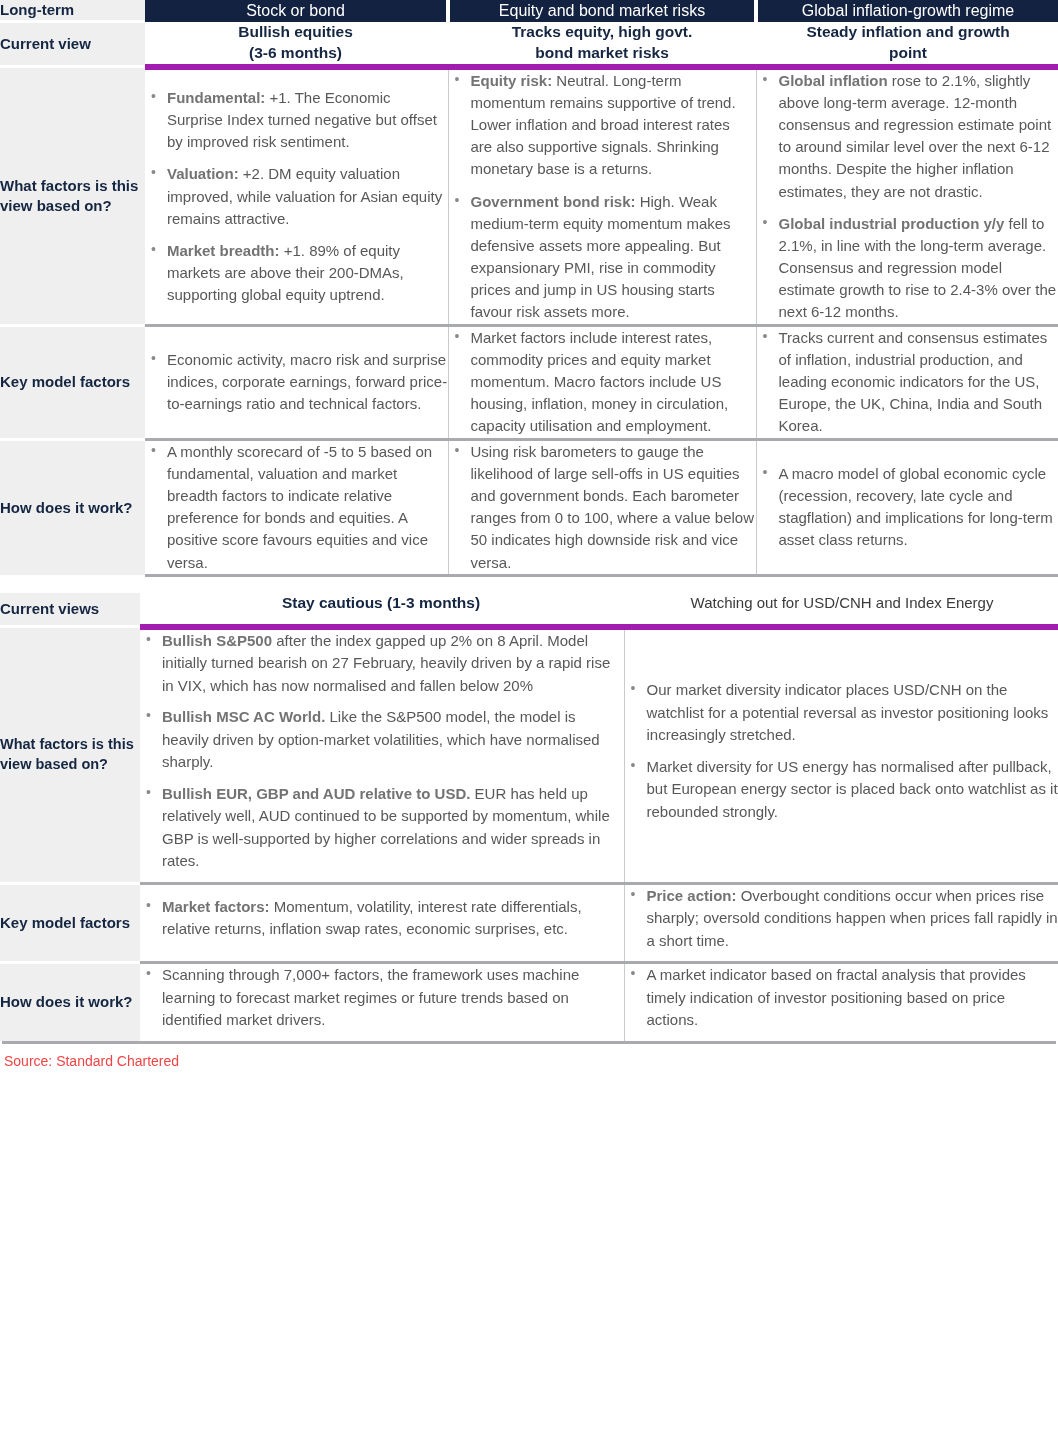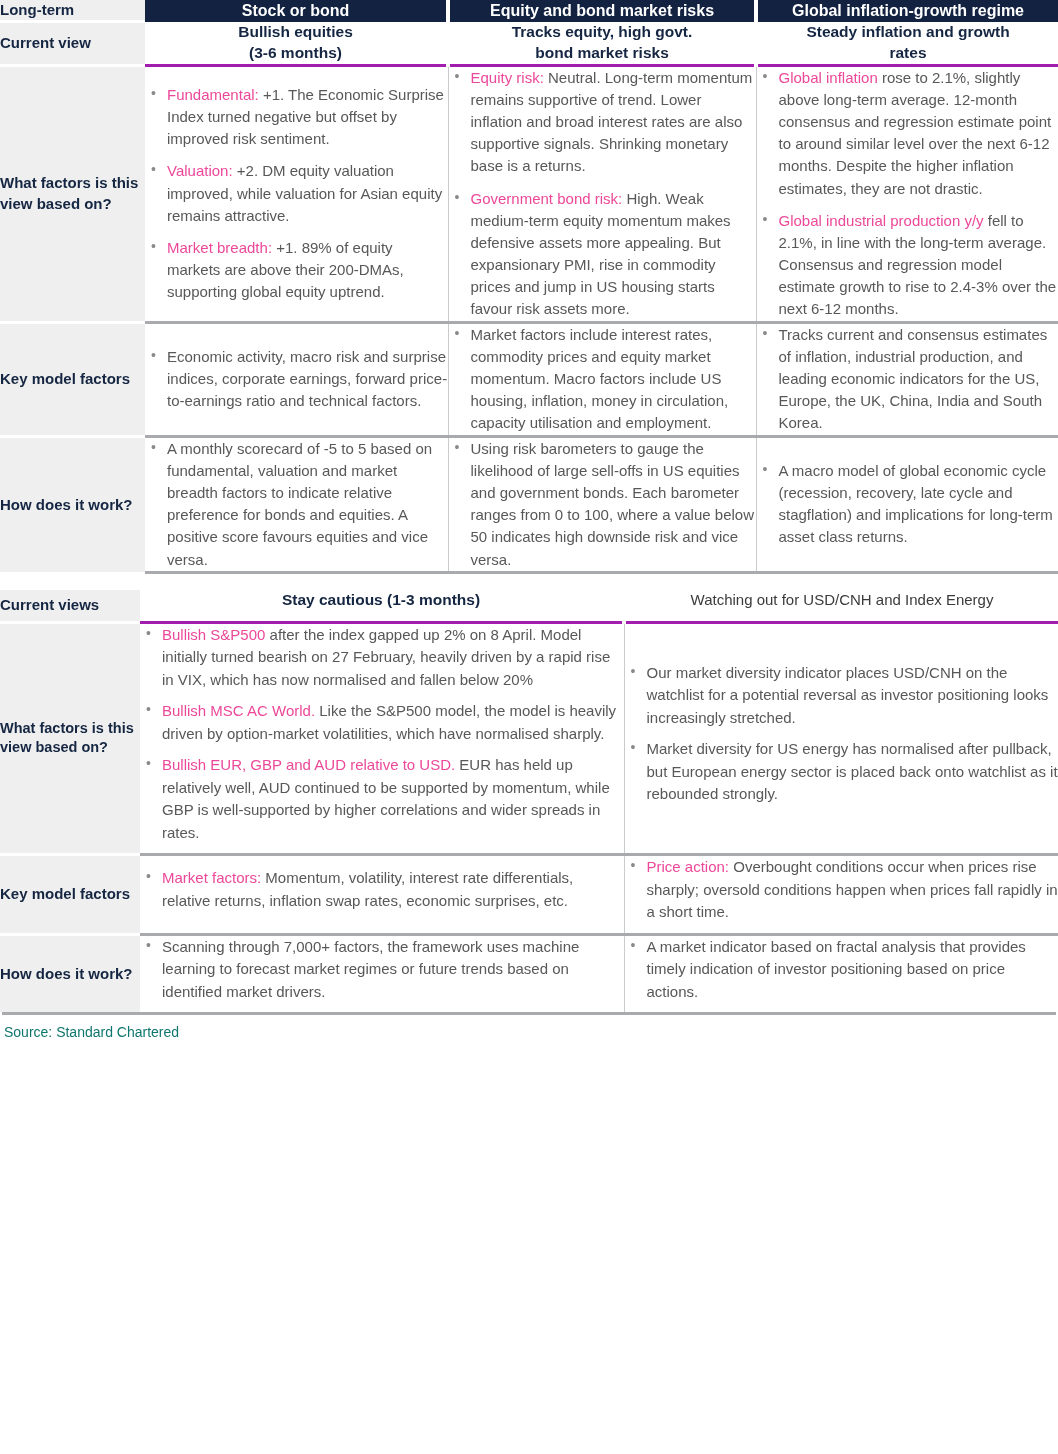--- a/index.html
+++ b/index.html
@@ -32,21 +32,21 @@
     padding:10px 10px 10px 14px;
     vertical-align:middle;
     border-bottom:3px solid #ffffff;
   }
   .rowlabel.tight{font-size:14.5px;}
 
   
   .hdr-dark{
     background:#122240;
     color:#ffffff;
-    font-weight:bold;
+    font-weight:normal;
     font-size:16px;
     text-align:center;
     padding:9px 6px;
     border-right:4px solid #ffffff;
   }
   .hdr-dark.last{border-right:none;}
 
   
   .hdr-grey{
     background:#b3b5ba;
@@ -61,21 +61,21 @@
 
   
   .curview{
     background:#ffffff;
     color:#152642;
     font-weight:bold;
     font-size:15.5px;
     text-align:center;
     line-height:1.35;
     padding:8px 10px 12px 10px;
-    border-bottom:3px solid #a21caf;
+    border-bottom:6px solid #a21caf;
   }
   .curview.normal{font-weight:normal;color:#3b3b3b;font-size:15px;}
   .curview.sep{border-right:4px solid #ffffff;}
 
   
   .cell{
     background:#ffffff;
     padding:12px 12px 12px 8px;
     vertical-align:top;
     border-bottom:3px solid #a8aaae;
@@ -94,30 +94,30 @@
   }
   ul.bl li:last-child{margin-bottom:0;}
   ul.bl li:before{
     content:"\2022";
     position:absolute;
     left:6px;
     top:-1px;
     color:#8a8a8c;
     font-size:14px;
   }
-  ul.bl li b{color:#ec4899;font-weight:normal;}
+  ul.bl li b{color:#737373;font-weight:bold;}
 
   
   ul.bl.st li{margin-bottom:9px;line-height:1.5;}
 
   .spacer{height:16px;background:#ffffff;}
 
   .source{
     font-size:14px;
-    color:#0f766e;
+    color:#ef4444;
     padding:9px 0 0 2px;
     border-top:3px solid #a8aaae;
     margin-top:0;
   }
   .srcwrap{width:1058px;box-sizing:border-box;padding:0 2px;}
 </style>
 </head>
 <body>
 
 <div class="page">
@@ -143,21 +143,21 @@
         <td class="curview sep">
           <span>Bullish equities</span><br>
           <span>(3-6 months)</span>
         </td>
         <td class="curview sep">
           <span>Tracks equity, high govt.</span><br>
           <span>bond market risks</span>
         </td>
         <td class="curview">
           <span>Steady inflation and growth</span><br>
-          <span>rates</span>
+          <span>point</span>
         </td>
       </tr>
 
       <tr>
         <td class="rowlabel" style="width:145px">What factors is this view based on?</td>
         <td class="cell vsep">
           <ul class="bl">
               <li><b>Fundamental:</b><span> +1. The Economic Surprise Index turned negative but offset by improved risk sentiment.</span></li>
               <li><b>Valuation:</b><span> +2. DM equity valuation improved, while valuation for Asian equity remains attractive.</span></li>
               <li><b>Market breadth:</b><span> +1. 89% of equity markets are above their 200-DMAs, supporting global equity uptrend.</span></li>

